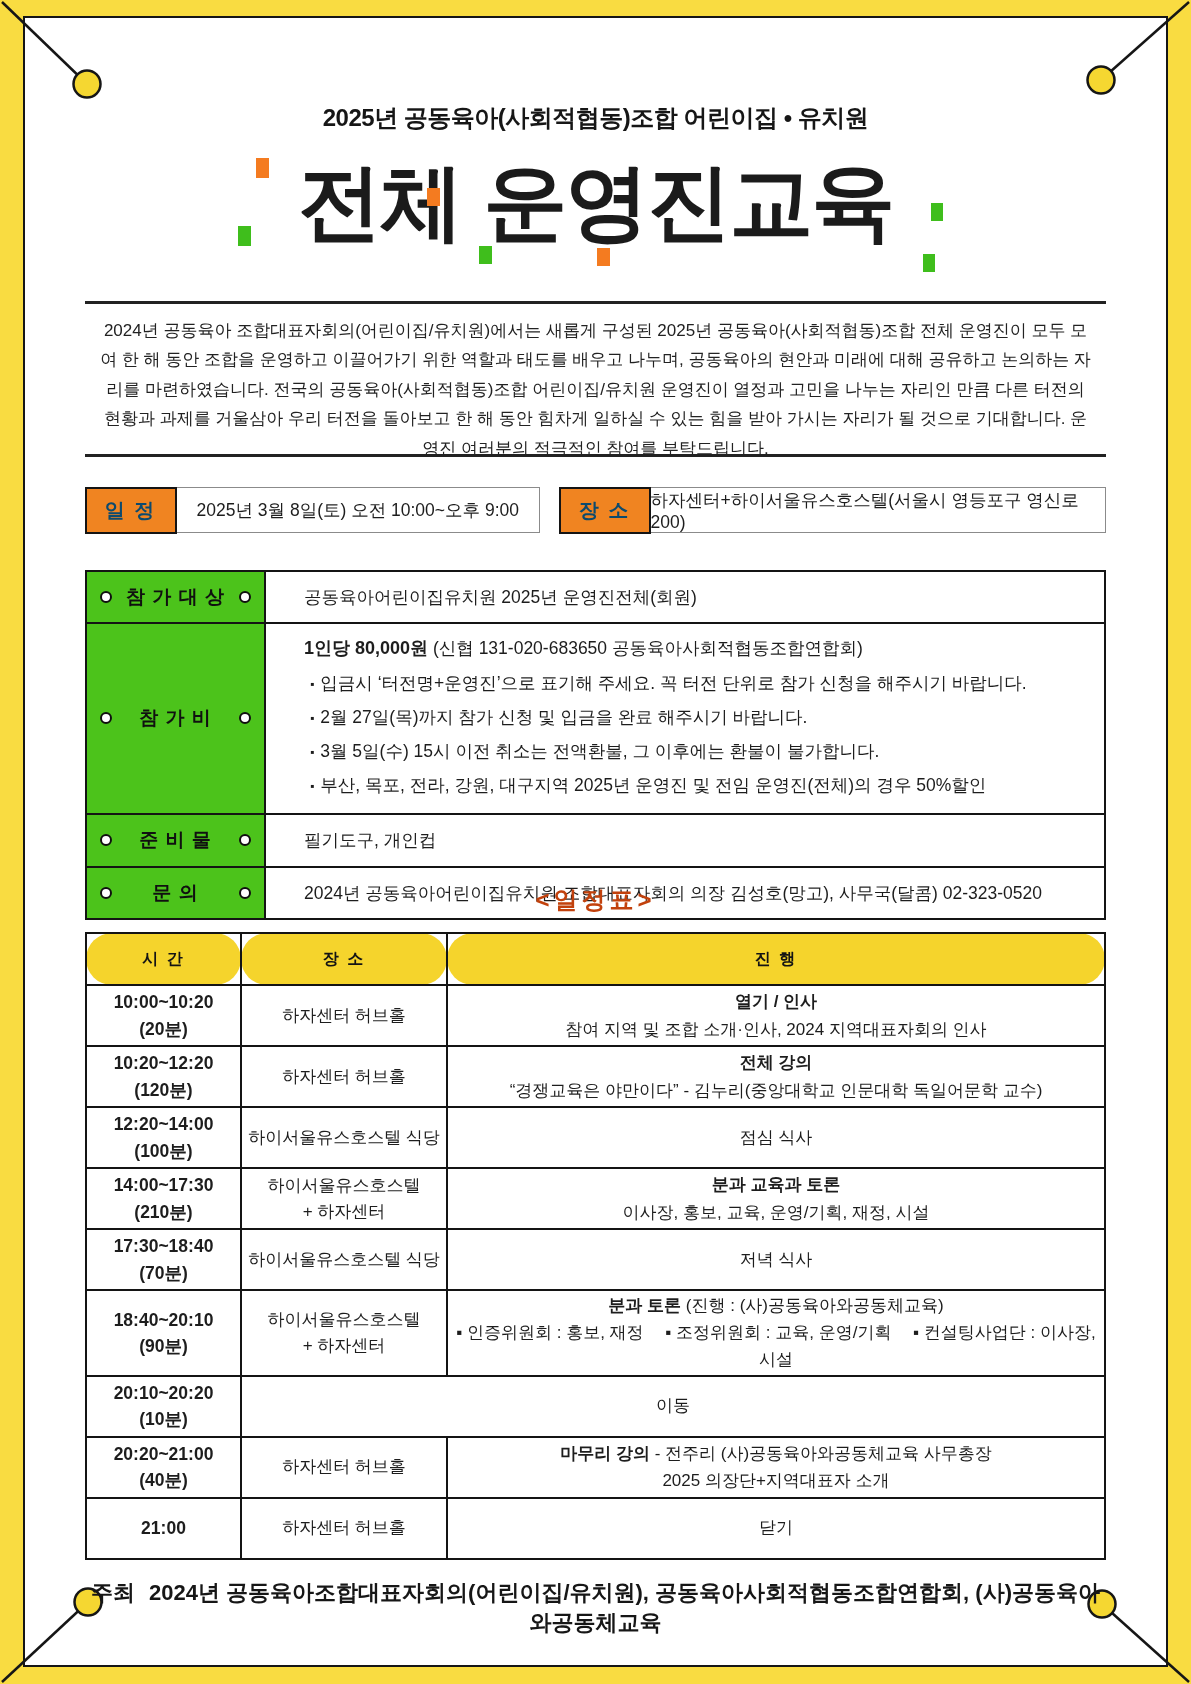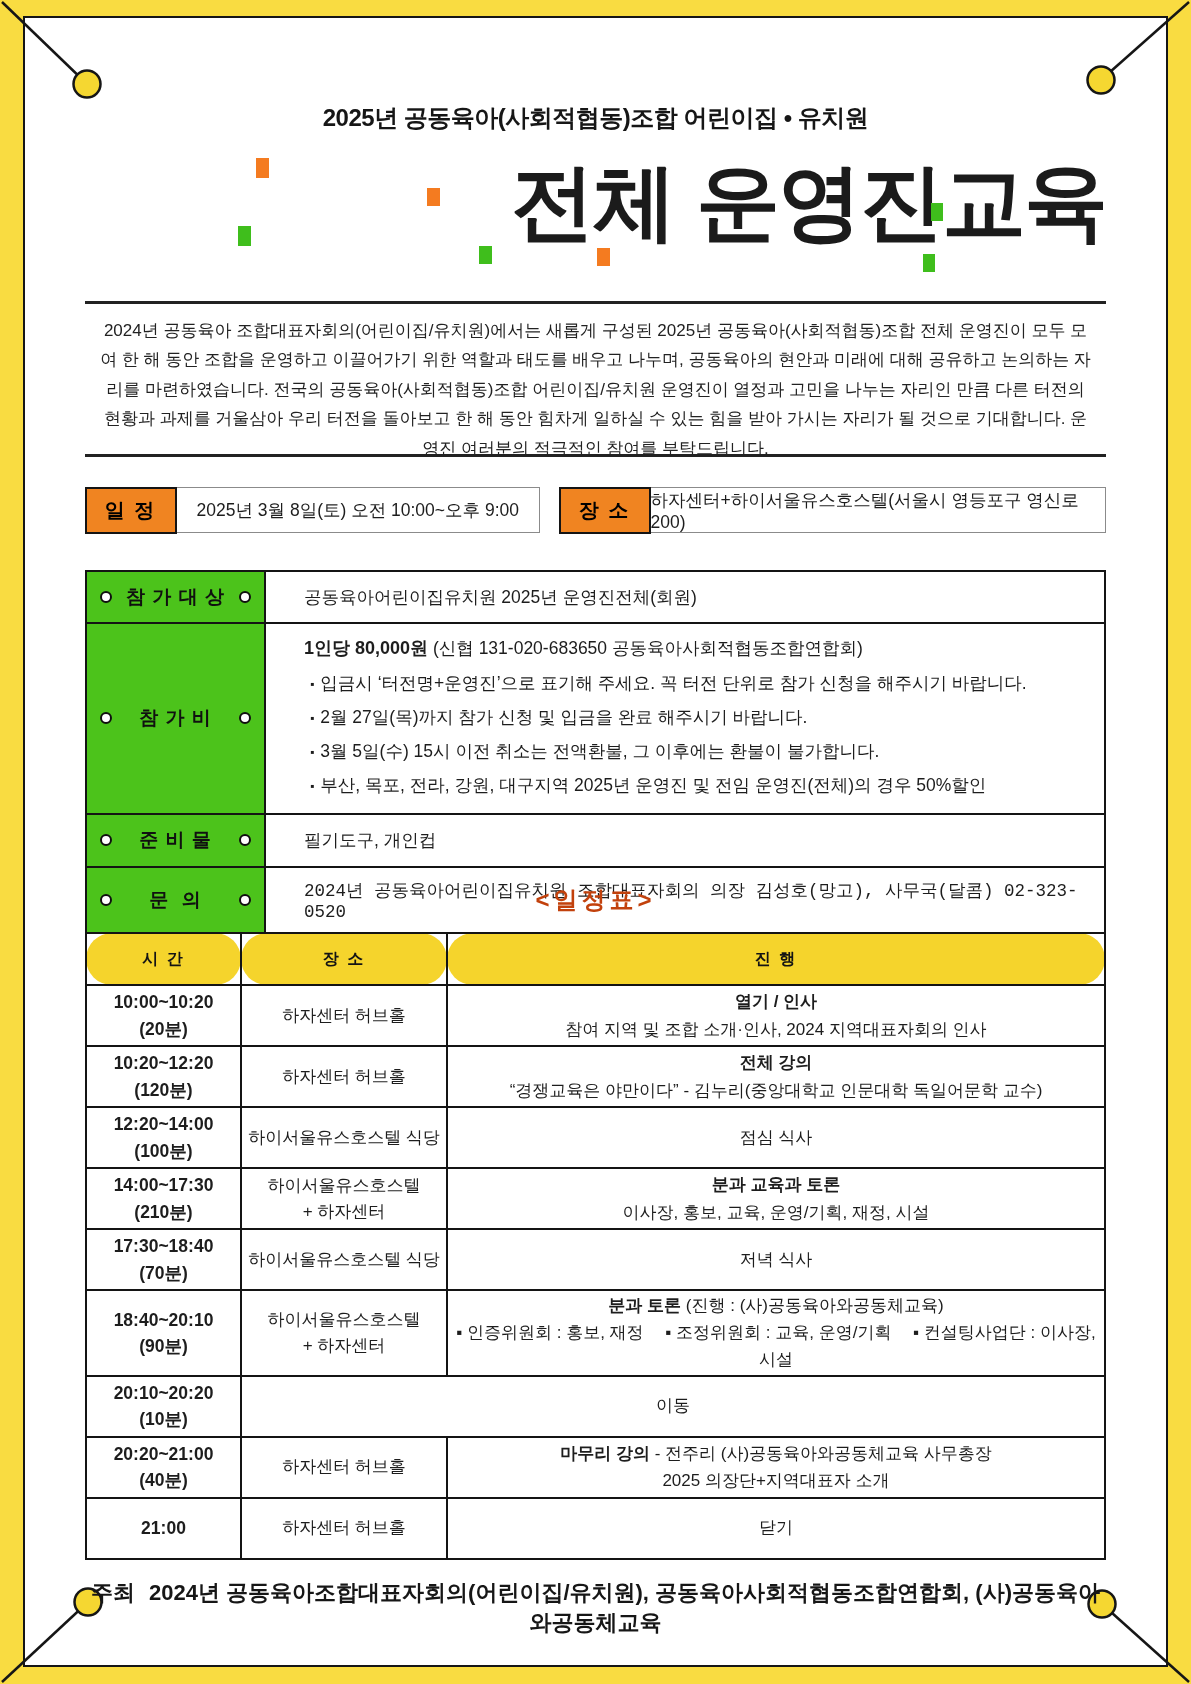--- a/index.html
+++ b/index.html
@@ -30,21 +30,21 @@
   
   .content{position:absolute;left:85px;top:0;width:1021px;}
 
   .subtitle{
     position:absolute;top:102px;width:100%;
     text-align:center;font-size:24px;font-weight:800;letter-spacing:-0.5px;
     color:#161616;
   }
   .title-wrap{position:absolute;top:148px;width:100%;height:115px;}
   .big-title{
-    margin:0;text-align:right;
+    margin:0;text-align:center;
     font-size:84px;font-weight:900;letter-spacing:-2px;line-height:108px;
     color:#1b1b1b;
   }
   .decor{position:absolute;}
 
   .rule{position:absolute;width:100%;height:3px;background:#222;}
   .rule.top{top:301px;}
   .rule.bottom{top:454px;}
 
   .intro{
@@ -55,37 +55,37 @@
 
   
   .info-row{position:absolute;top:487px;width:100%;display:flex;gap:19px;}
   .info-box{display:flex;border:1.5px solid #8b8b8b;height:46px;box-sizing:border-box;background:#fff;}
   .info-box.date{width:455px;}
   .info-box.place{width:547px;}
   .info-label{
     flex:0 0 92px;margin:-1.5px 0 -1.5px -1.5px;
     background:#F08421;border:2.5px solid #141414;box-sizing:border-box;
     display:flex;align-items:center;justify-content:center;
-    font-size:20px;font-weight:800;letter-spacing:2px;color:#000000;
+    font-size:20px;font-weight:800;letter-spacing:2px;color:#0c4a6e;
   }
   .info-value{flex:1;display:flex;align-items:center;justify-content:center;font-size:17.5px;font-weight:500;}
 
   
   table{border-collapse:collapse;}
   .details{position:absolute;top:570px;width:1021px;border:2.5px solid #141414;}
   .details td{border:2px solid #141414;}
   .details td.lab{
     width:151px;background:#4CC31B;
     padding:0 13px;
   }
   .lab-inner{display:flex;align-items:center;justify-content:space-between;text-align:center;}
   .lab-text{font-size:19px;font-weight:800;color:#101010;letter-spacing:1px;}
   .dot{width:12px;height:12px;border-radius:50%;background:#fff;border:2.5px solid #101010;box-sizing:border-box;}
   .details td.val{padding:10px 14px 10px 38px;font-size:17.5px;font-weight:500;}
-  .r1{height:52px;} .r2{height:142px;} .r3{height:53px;} .r4{height:60px;font-family:Liberation Mono, monospace;}
+  .r1{height:52px;} .r2{height:142px;} .r3{height:53px;} .r4{height:52px;}
   .fee-lead{margin:2px 0 6px 0;}
   .fee-lead b{font-size:18px;}
   .fee-bullet{margin:0 0 0 6px;line-height:1.95;}
   .fee-bullet .bchar{font-size:12px;vertical-align:1px;margin-right:6px;}
 
   
   .sched-heading{
     position:absolute;top:884px;width:100%;margin:0;
     text-align:center;font-size:24px;font-weight:800;letter-spacing:4px;color:#c2410c;
   }

